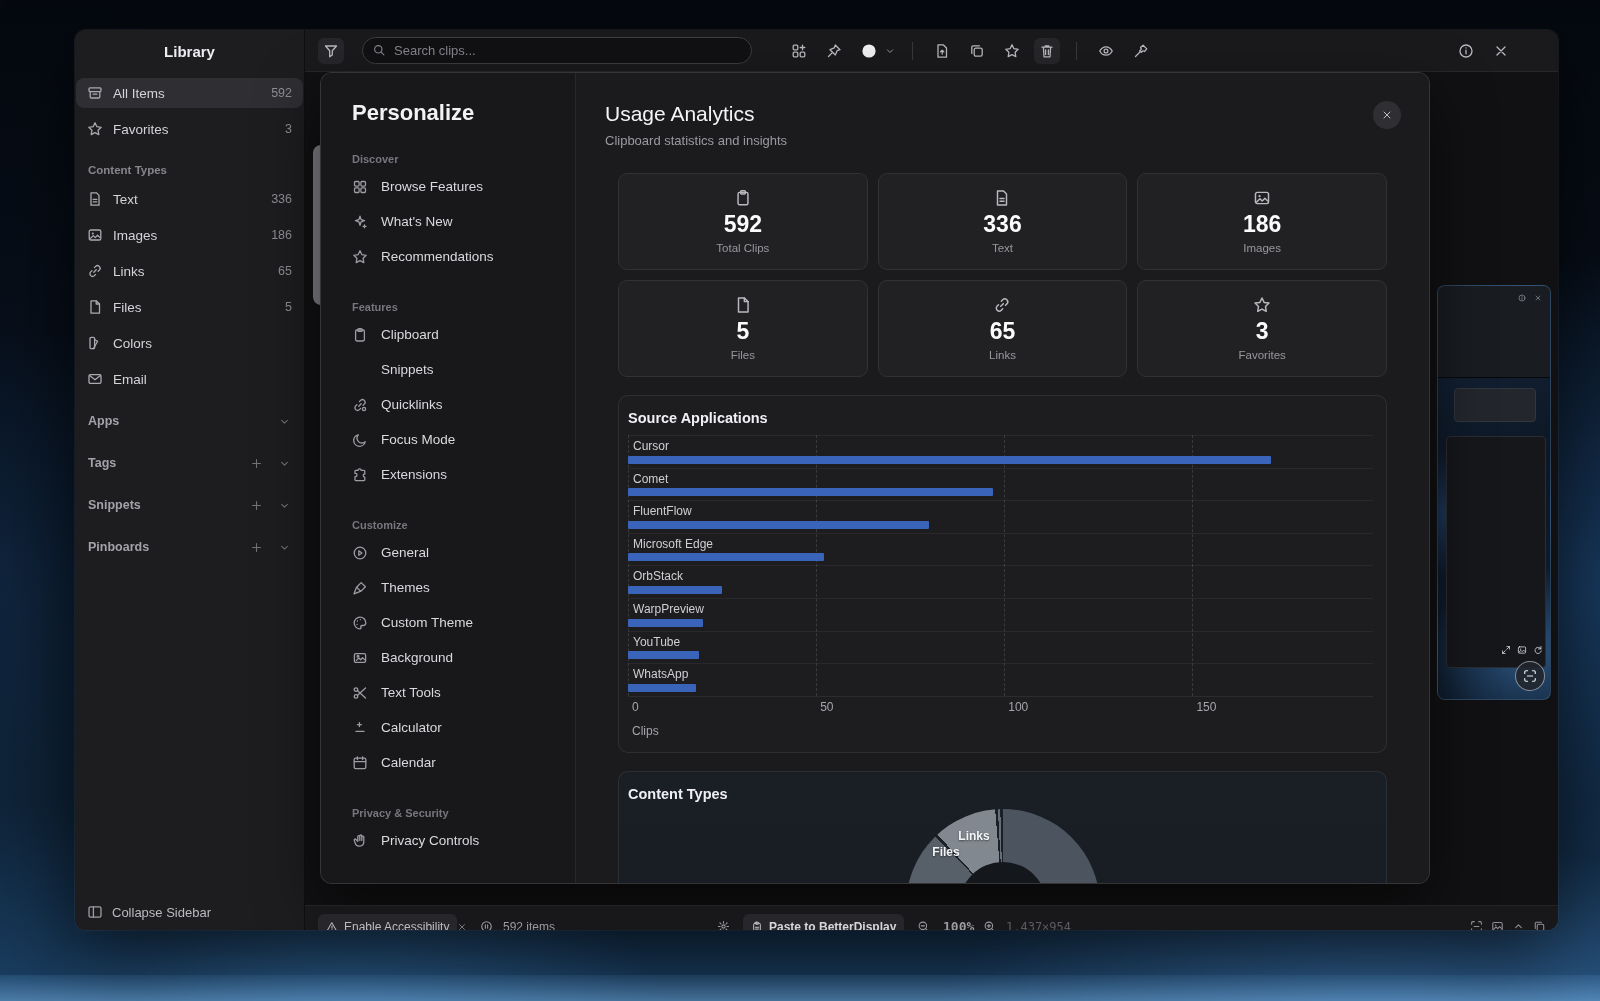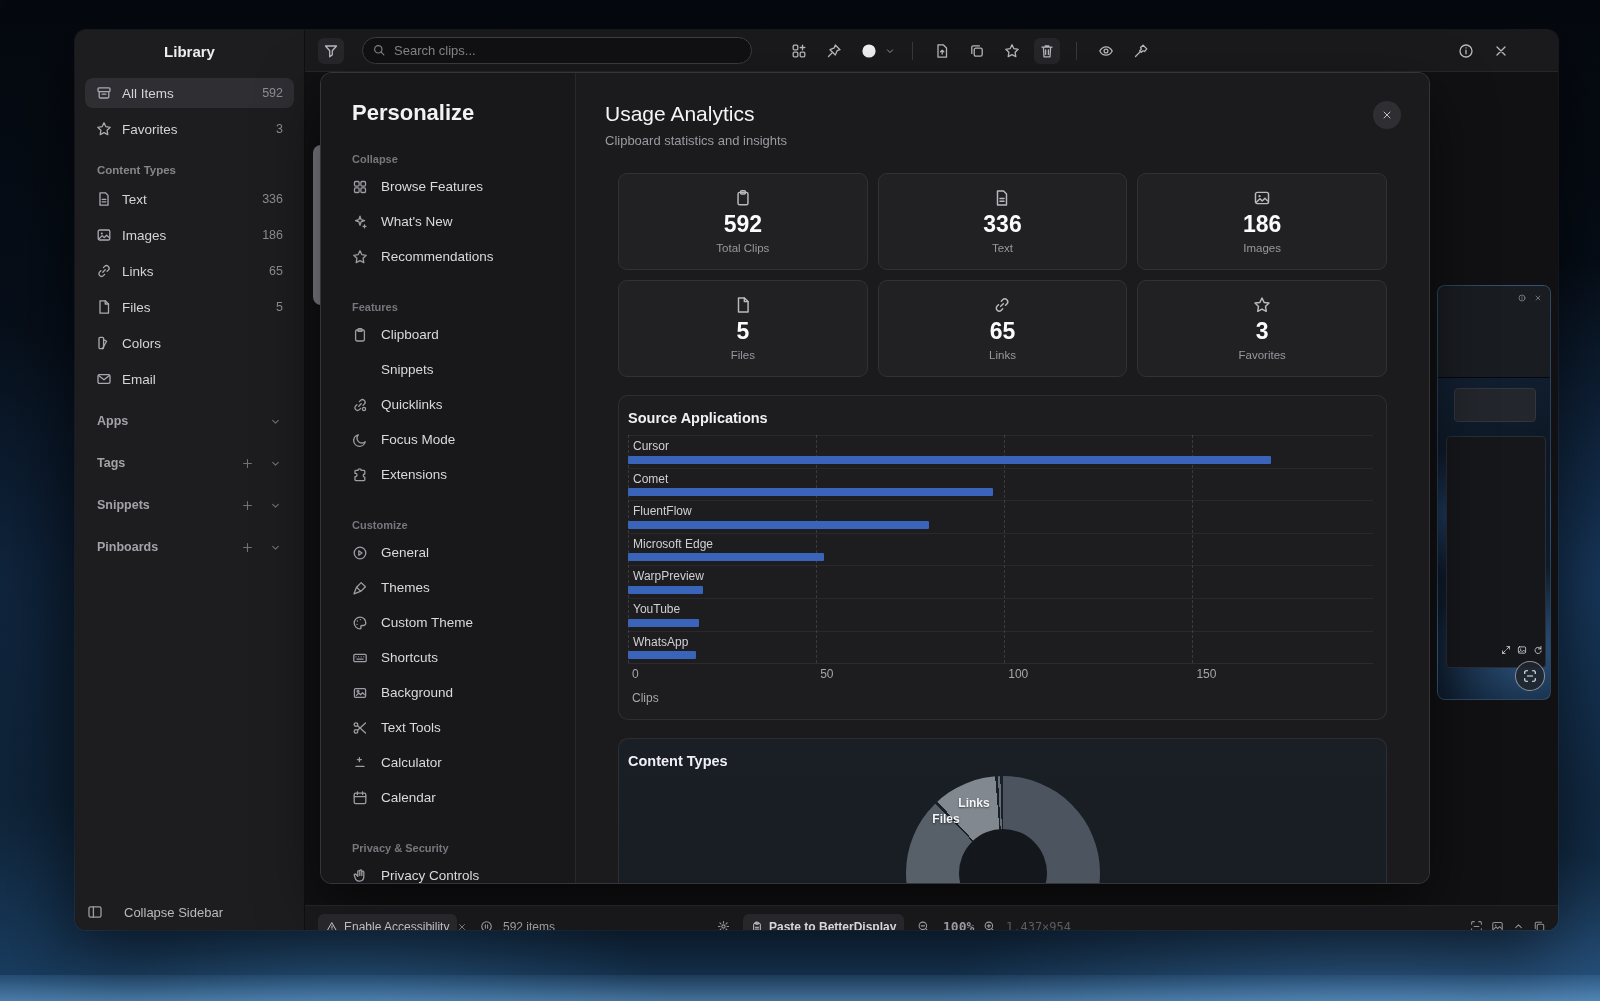--- a/index.html
+++ b/index.html
@@ -18,33 +18,33 @@
 
   
   .window { position:absolute; left:75px; top:30px; width:1483px; height:900px;
     background:#151517; border-radius:11px; overflow:hidden;
     box-shadow:0 30px 80px rgba(0,0,0,.66), 0 0 0 1px rgba(255,255,255,.08); }
 
   
   .sidebar { position:absolute; left:0; top:0; width:230px; height:100%;
     background:#1d1d20; border-right:1px solid rgba(0,0,0,.45); }
   .sb-title { text-align:center; padding-top:13px; font-size:15px; font-weight:700; color:#ededf1; }
-  .sb-list { padding:18px 10px 0; }
+  .sb-list { padding:18px 1px 0; }
   .sb-item { display:flex; align-items:center; gap:10px; height:30px; margin-bottom:6px;
     padding:0 11px; border-radius:8px; color:#d3d3d8; font-size:13.5px; cursor:default; }
   .sb-item.sel { background:#2e2e33; }
   .sb-item .ic { width:16px; height:16px; color:#a9a9b0; flex:0 0 auto; }
   .sb-item .cnt { margin-left:auto; font-size:12.5px; color:#8d8d94; }
   .sb-header { padding:14px 12px 8px; font-size:11.5px; font-weight:700; color:#86868d; }
   .sb-group { display:flex; align-items:center; height:30px; margin-top:12px; padding:0 12px;
     font-size:12.5px; font-weight:700; color:#a2a2a9; }
   .sb-group .gbtns { margin-left:auto; display:flex; gap:15px; color:#717178; }
   .sb-group .gbtns .ic { width:13px; height:13px; }
   .sb-collapse { position:absolute; left:12px; bottom:10px; display:flex; align-items:center;
-    gap:21px; color:#b9b9bf; font-size:13px; }
+    gap:9px; color:#b9b9bf; font-size:13px; }
   .sb-collapse .ic { width:16px; height:16px; color:#9d9da4; }
 
   
   .toolbar { position:absolute; left:230px; top:0; width:1253px; height:42px;
     background:#1a1a1d; border-bottom:1px solid rgba(255,255,255,.06);
     display:flex; align-items:center; padding-left:13px;gap:8px; }
   .tbtn { width:26px; height:26px; border-radius:6px; display:flex; align-items:center;
     justify-content:center; color:#b9b9bf; }
   .tbtn .ic, .tbtn svg { width:16px; height:16px; }
   .tbtn.boxed { background:#27272b; }
@@ -478,21 +478,21 @@
             </svg>
           </span>
       </div>
     </div>
 
     <div class="dialog">
 
       <div class="pcol">
         <div class="ptitle">Personalize</div>
 
-        <div class="psec-h">Collapse</div>
+        <div class="psec-h">Discover</div>
         <div class="pitem">
           <span class="ic">
               <svg class="icsvg" viewBox="0 0 16 16" fill="none" stroke="currentColor" stroke-width="1.3" stroke-linecap="round" stroke-linejoin="round">
                 <rect x="2.5" y="2.5" width="4.6" height="4.6" rx="1"></rect>
                 <rect x="8.9" y="2.5" width="4.6" height="4.6" rx="1"></rect>
                 <rect x="2.5" y="8.9" width="4.6" height="4.6" rx="1"></rect>
                 <rect x="8.9" y="8.9" width="4.6" height="4.6" rx="1"></rect>
               </svg>
             </span>
           <span>Browse Features</span>
@@ -576,29 +576,20 @@
           <span>Themes</span>
         </div>
         <div class="pitem">
           <span class="ic">
               <svg class="icsvg" viewBox="0 0 16 16" fill="none" stroke="currentColor" stroke-width="1.3" stroke-linecap="round" stroke-linejoin="round">
                 <path d="M8 2.2a5.8 5.8 0 100 11.6c.9 0 1.3-.7.9-1.4-.5-.9.1-1.9 1.1-1.9h1.2a2.6 2.6 0 002.6-2.6C13.8 4.6 11.2 2.2 8 2.2z"></path>
                 <path d="M5.4 6h.01M8.4 4.6h.01M5 9.4h.01"></path>
               </svg>
             </span>
           <span>Custom Theme</span>
-        </div>
-        <div class="pitem">
-          <span class="ic">
-              <svg class="icsvg" viewBox="0 0 16 16" fill="none" stroke="currentColor" stroke-width="1.3" stroke-linecap="round" stroke-linejoin="round">
-                <rect x="1.8" y="4.4" width="12.4" height="7.2" rx="1.2"></rect>
-                <path d="M4 6.8h.01M6.6 6.8h.01M9.2 6.8h.01M11.8 6.8h.01M5 9.2h6"></path>
-              </svg>
-            </span>
-          <span>Shortcuts</span>
         </div>
         <div class="pitem">
           <span class="ic">
               <svg class="icsvg" viewBox="0 0 16 16" fill="none" stroke="currentColor" stroke-width="1.3" stroke-linecap="round" stroke-linejoin="round">
                 <rect x="2.4" y="3.6" width="11.2" height="8.8" rx="1.4"></rect>
                 <circle cx="6" cy="6.2" r=".9"></circle>
                 <path d="M4.4 10.4l2.4-2.4 1.8 1.8 2-2 1.8 1.8"></path>
               </svg>
             </span>
           <span>Background</span>
@@ -733,20 +724,24 @@
             </div>
             <div class="crow">
               <span class="clabel">FluentFlow</span>
               <div class="cbar" style="width: 40.404%;"></div>
             </div>
             <div class="crow">
               <span class="clabel">Microsoft Edge</span>
               <div class="cbar" style="width: 26.2626%;"></div>
             </div>
             <div class="crow">
+              <span class="clabel">OrbStack</span>
+              <div class="cbar" style="width: 12.6263%;"></div>
+            </div>
+            <div class="crow">
               <span class="clabel">WarpPreview</span>
               <div class="cbar" style="width: 10.101%;"></div>
             </div>
             <div class="crow">
               <span class="clabel">YouTube</span>
               <div class="cbar" style="width: 9.59596%;"></div>
             </div>
             <div class="crow">
               <span class="clabel">WhatsApp</span>
               <div class="cbar" style="width: 9.09091%;"></div>

